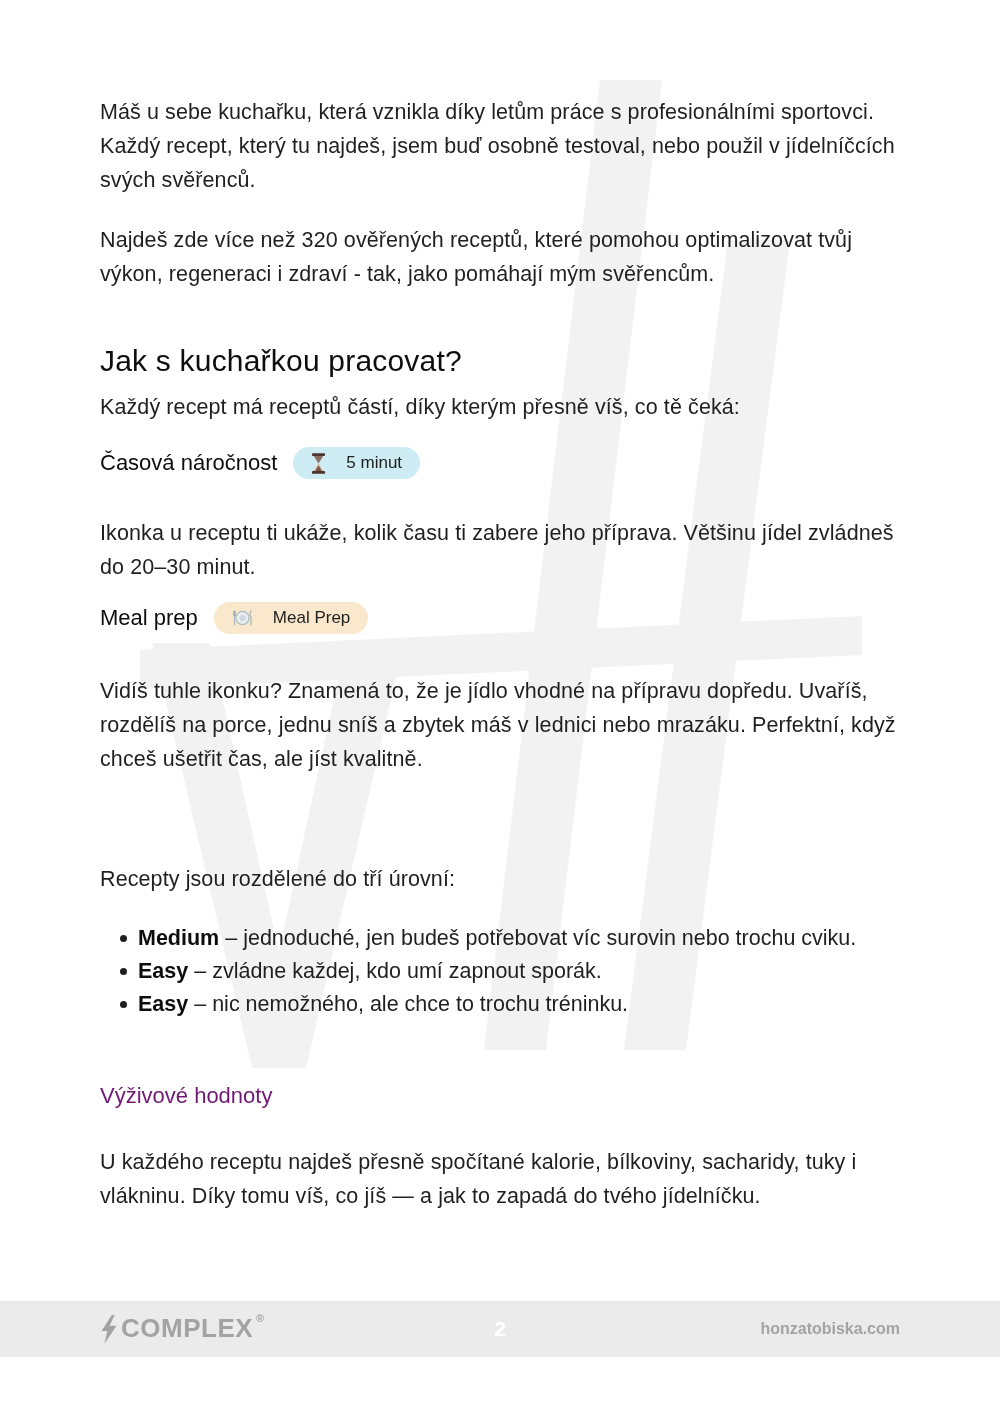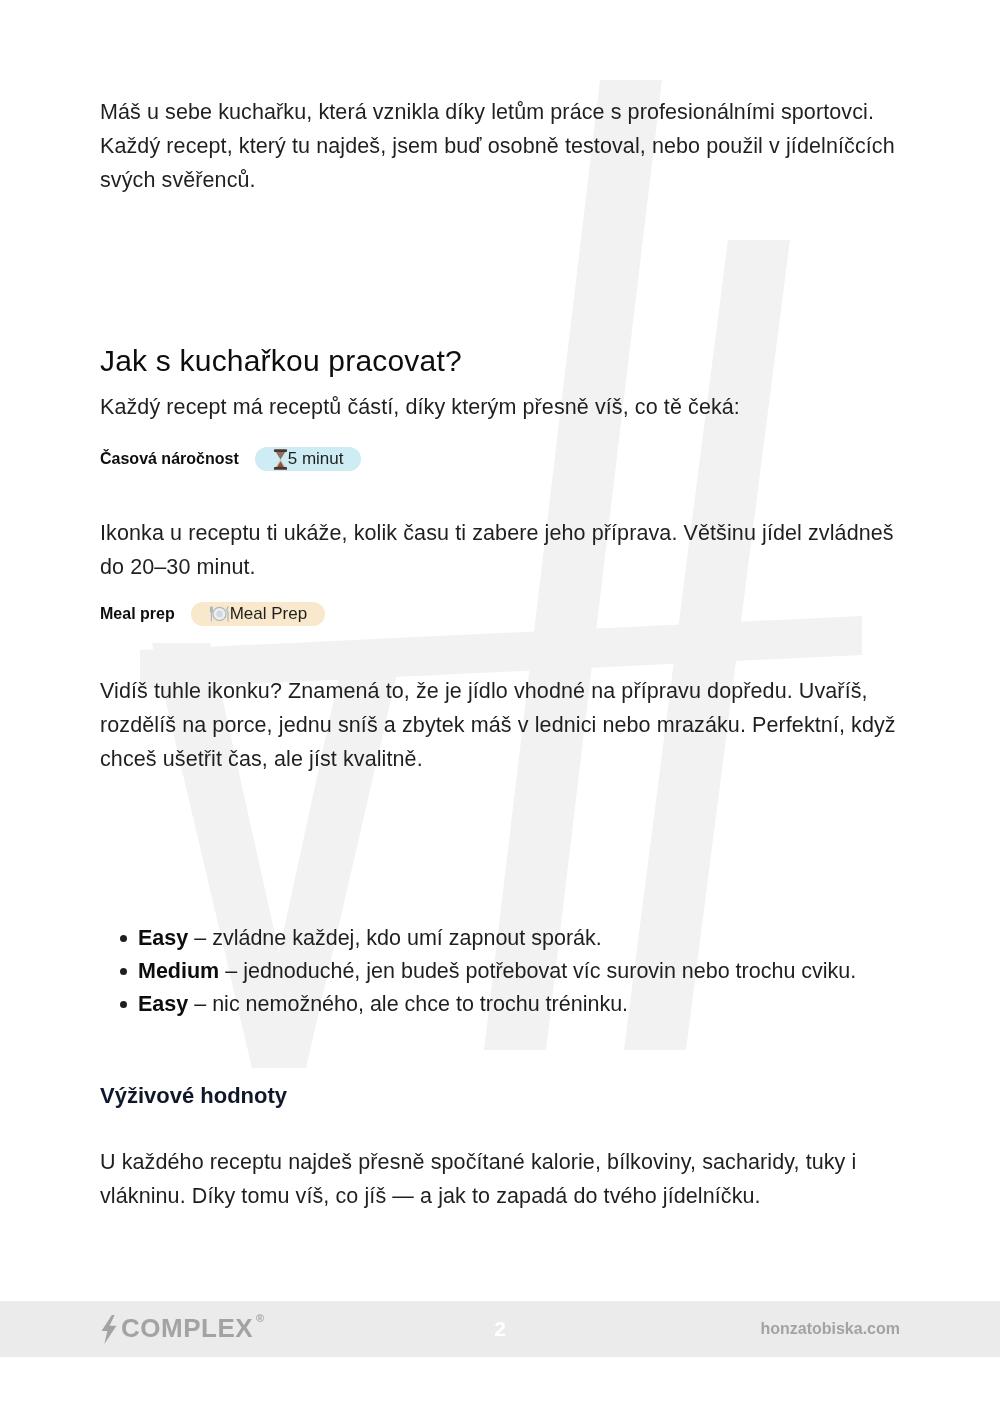--- a/index.html
+++ b/index.html
@@ -35,40 +35,40 @@
 
   h1.section-heading {
     font-size: 30px;
     font-weight: 400;
     color: #0d0d0d;
     letter-spacing: 0.2px;
   }
 
   h2.sub-heading {
     font-size: 22px;
-    font-weight: 700;
-    color: #0f172a;
+    font-weight: 400;
+    color: #701a75;
   }
 
   .feature-row {
     display: flex;
     align-items: center;
     gap: 16px;
   }
   .feature-label {
-    font-size: 16px;
-    font-weight: 700;
+    font-size: 22px;
+    font-weight: 400;
     color: #0d0d0d;
     white-space: nowrap;
   }
   .badge {
     display: inline-flex;
     align-items: center;
-    gap: 0;
-    height: 24px;
+    gap: 20px;
+    height: 32px;
     padding: 0 18px;
     border-radius: 20px;
     font-size: 17px;
     color: #1f1f1f;
     white-space: nowrap;
   }
   .badge-time { background: #cdecf3; }
   .badge-prep { background: #f9e8cb; }
   .badge-diff { background: #ddf2d8; }
   .badge .icon { display: inline-flex; }
@@ -151,20 +151,21 @@
       <polygon points="600,80 662,80 546,1050 484,1050"></polygon>
       <polygon points="728,240 790,240 686,1050 624,1050"></polygon>
       <polygon points="140,650 862,616 862,655 140,689"></polygon>
     </g>
   </svg>
 
   <div class="content">
 
     <p class="body-text blk" style="top:95px">Máš u sebe kuchařku, která vznikla díky letům práce s profesionálními sportovci. Každý recept, který tu najdeš, jsem buď osobně testoval, nebo použil v jídelníčcích svých svěřenců.</p>
 
+    <p class="body-text blk" style="top:223px">Najdeš zde více než 320 ověřených receptů, které pomohou optimalizovat tvůj výkon, regeneraci i zdraví - tak, jako pomáhají mým svěřencům.</p>
 
     <h1 class="section-heading blk" style="top:344px">Jak s kuchařkou pracovat?</h1>
 
     <p class="body-text blk" style="top:390px">Každý recept má receptů částí, díky kterým přesně víš, co tě čeká:</p>
 
     <div class="feature-row blk" style="top:447px">
       <span class="feature-label">Časová náročnost</span>
       <span class="badge badge-time">
         <span class="icon">
           <svg width="15" height="21" viewBox="0 0 16 22" xmlns="http://www.w3.org/2000/svg">
@@ -192,27 +193,28 @@
             <path d="M20 1 C18.6 3.2 18.6 5.4 20 7 V16" stroke="#a9b6bc" stroke-width="1.3" stroke-linecap="round" fill="none"></path>
           </svg>
         </span>
         <span>Meal Prep</span>
       </span>
     </div>
 
     <p class="body-text blk" style="top:674px">Vidíš tuhle ikonku? Znamená to, že je jídlo vhodné na přípravu dopředu. Uvaříš, rozdělíš na porce, jednu sníš a zbytek máš v lednici nebo mrazáku. Perfektní, když chceš ušetřit čas, ale jíst kvalitně.</p>
 
 
+    <p class="body-text blk" style="top:862px">Recepty jsou rozdělené do tří úrovní:</p>
 
     <ul class="levels-list blk" style="top:922px">
       <li>
-        <span class="level-name">Easy</span><span>– zvládne každej, kdo umí zapnout sporák.</span>
+        <span class="level-name">Medium</span><span>– jednoduché, jen budeš potřebovat víc surovin nebo trochu cviku.</span>
       </li>
       <li>
-        <span class="level-name">Medium</span><span>– jednoduché, jen budeš potřebovat víc surovin nebo trochu cviku.</span>
+        <span class="level-name">Easy</span><span>– zvládne každej, kdo umí zapnout sporák.</span>
       </li>
       <li>
         <span class="level-name">Easy</span><span>– nic nemožného, ale chce to trochu tréninku.</span>
       </li>
     </ul>
 
     <h2 class="sub-heading blk" style="top:1083px">Výživové hodnoty</h2>
 
     <p class="body-text blk" style="top:1145px">U každého receptu najdeš přesně spočítané kalorie, bílkoviny, sacharidy, tuky i vlákninu. Díky tomu víš, co jíš — a jak to zapadá do tvého jídelníčku.</p>
 

